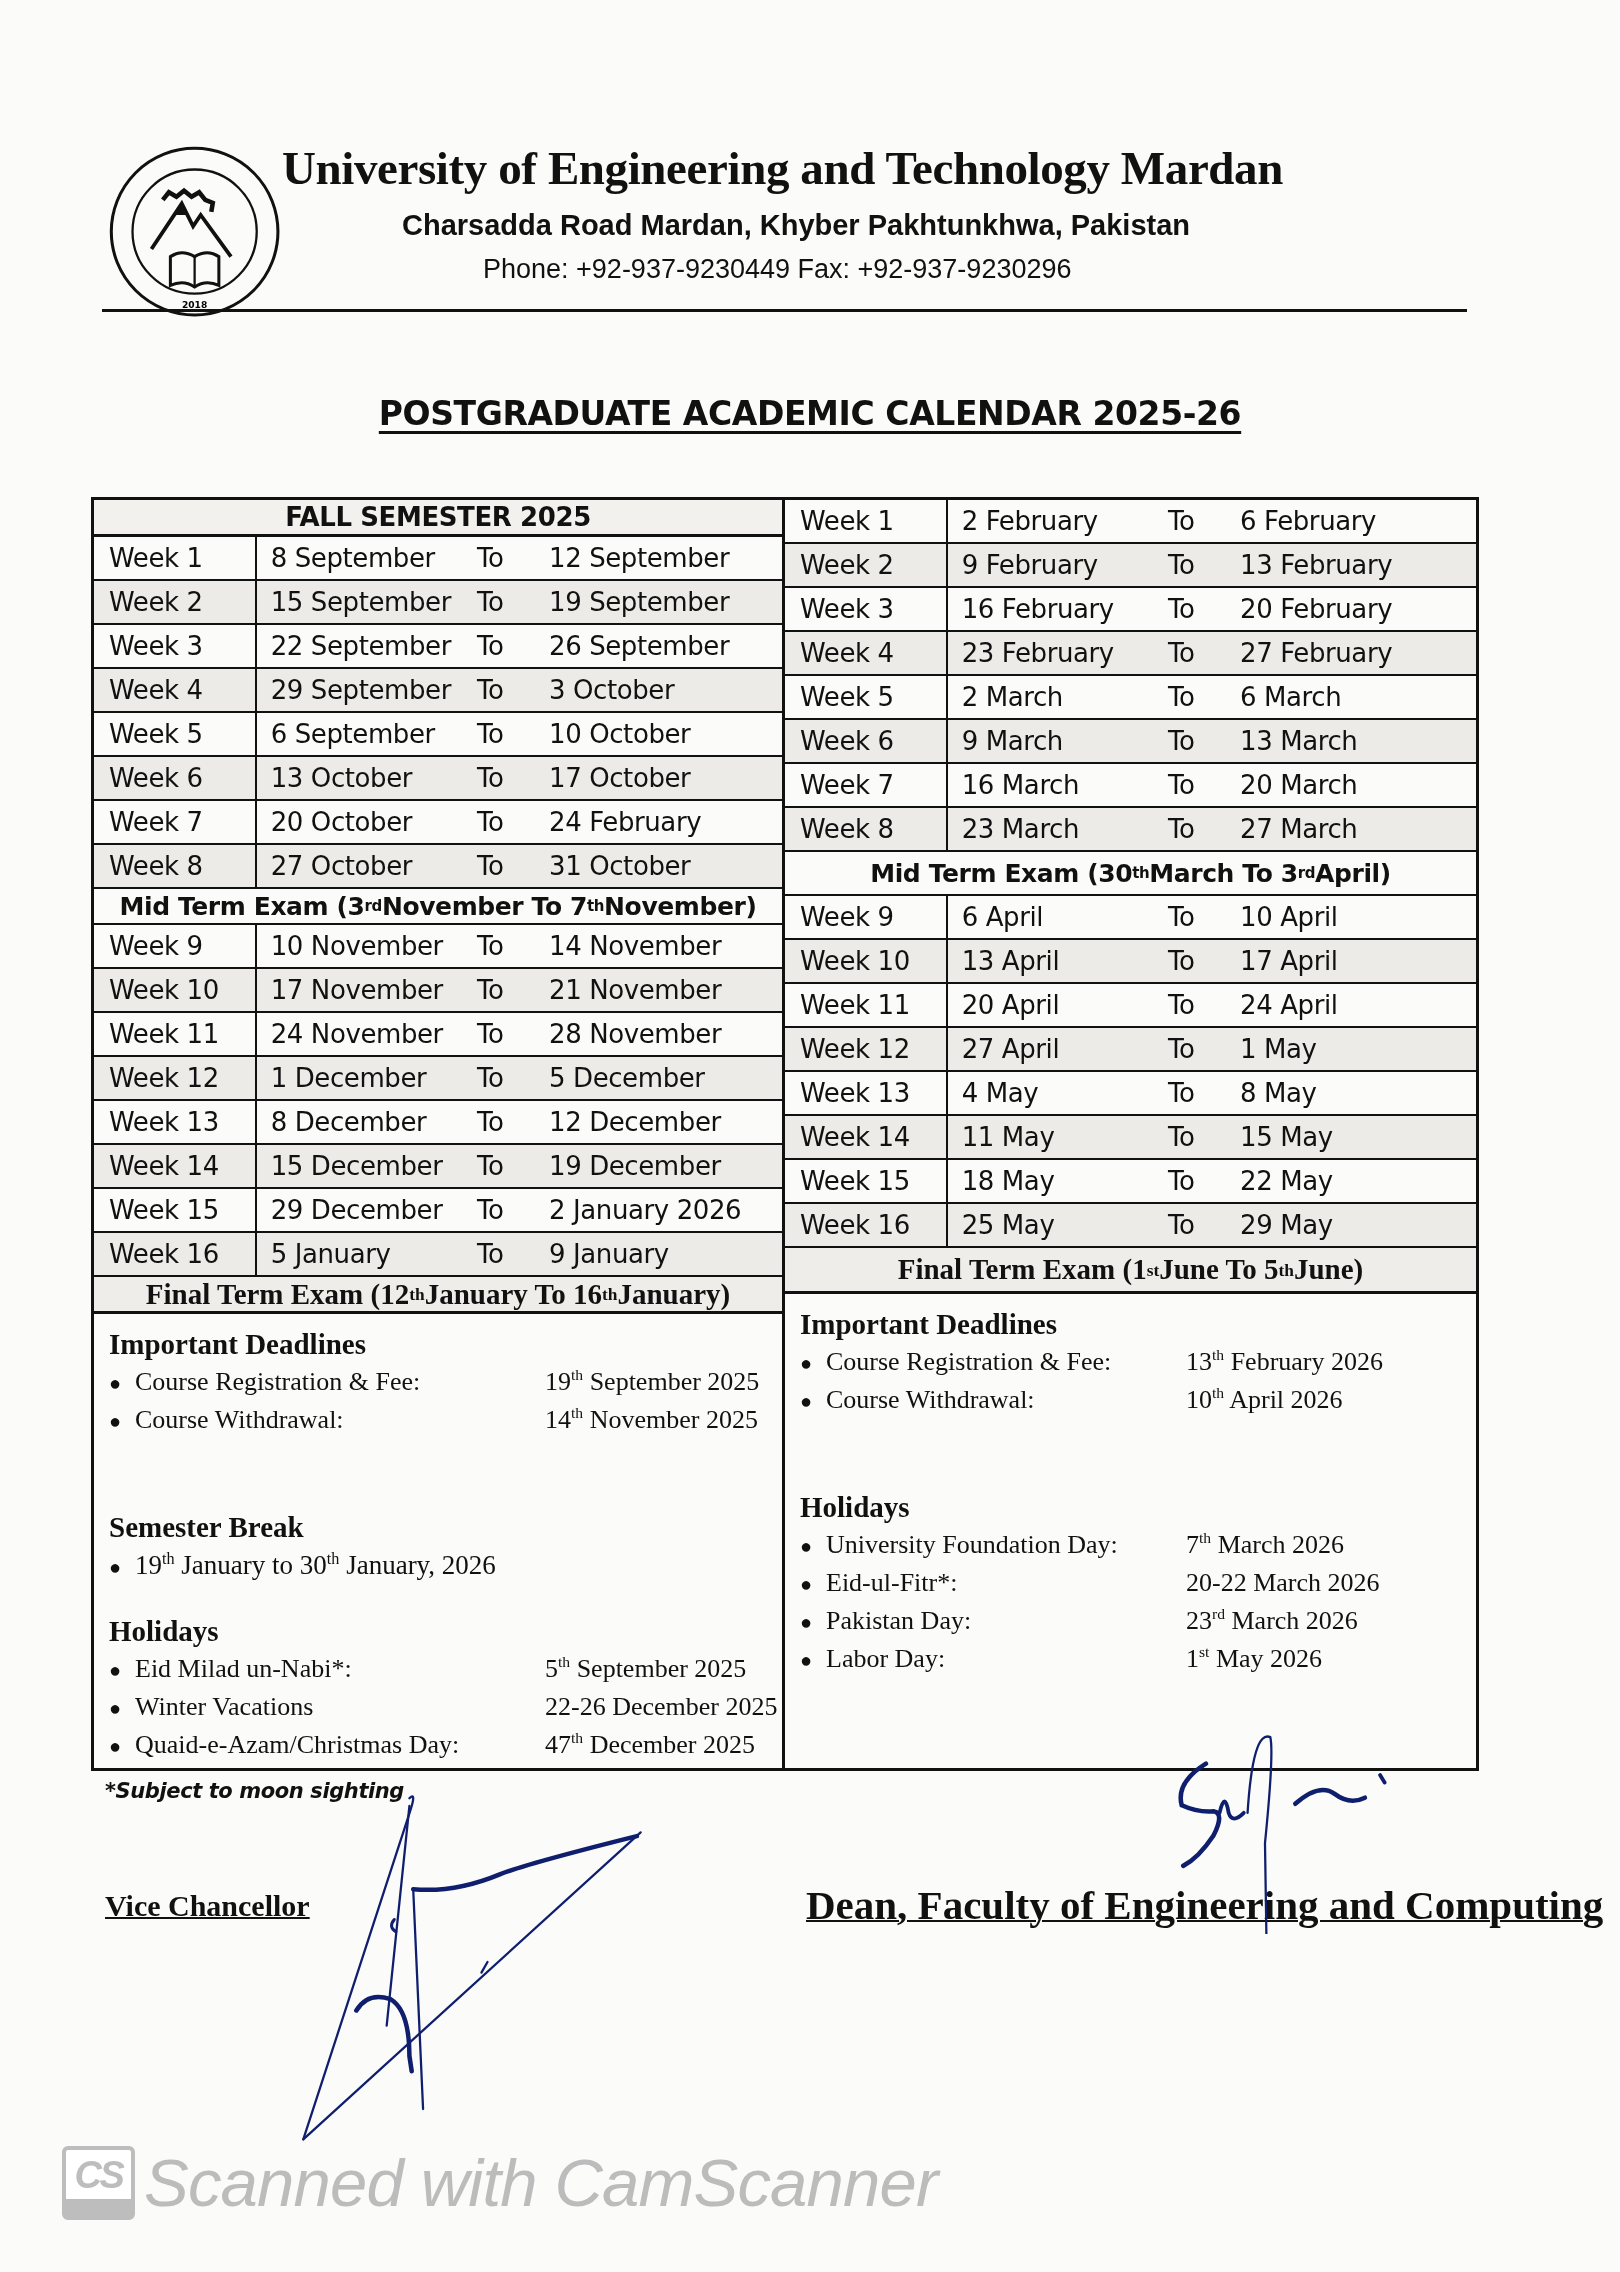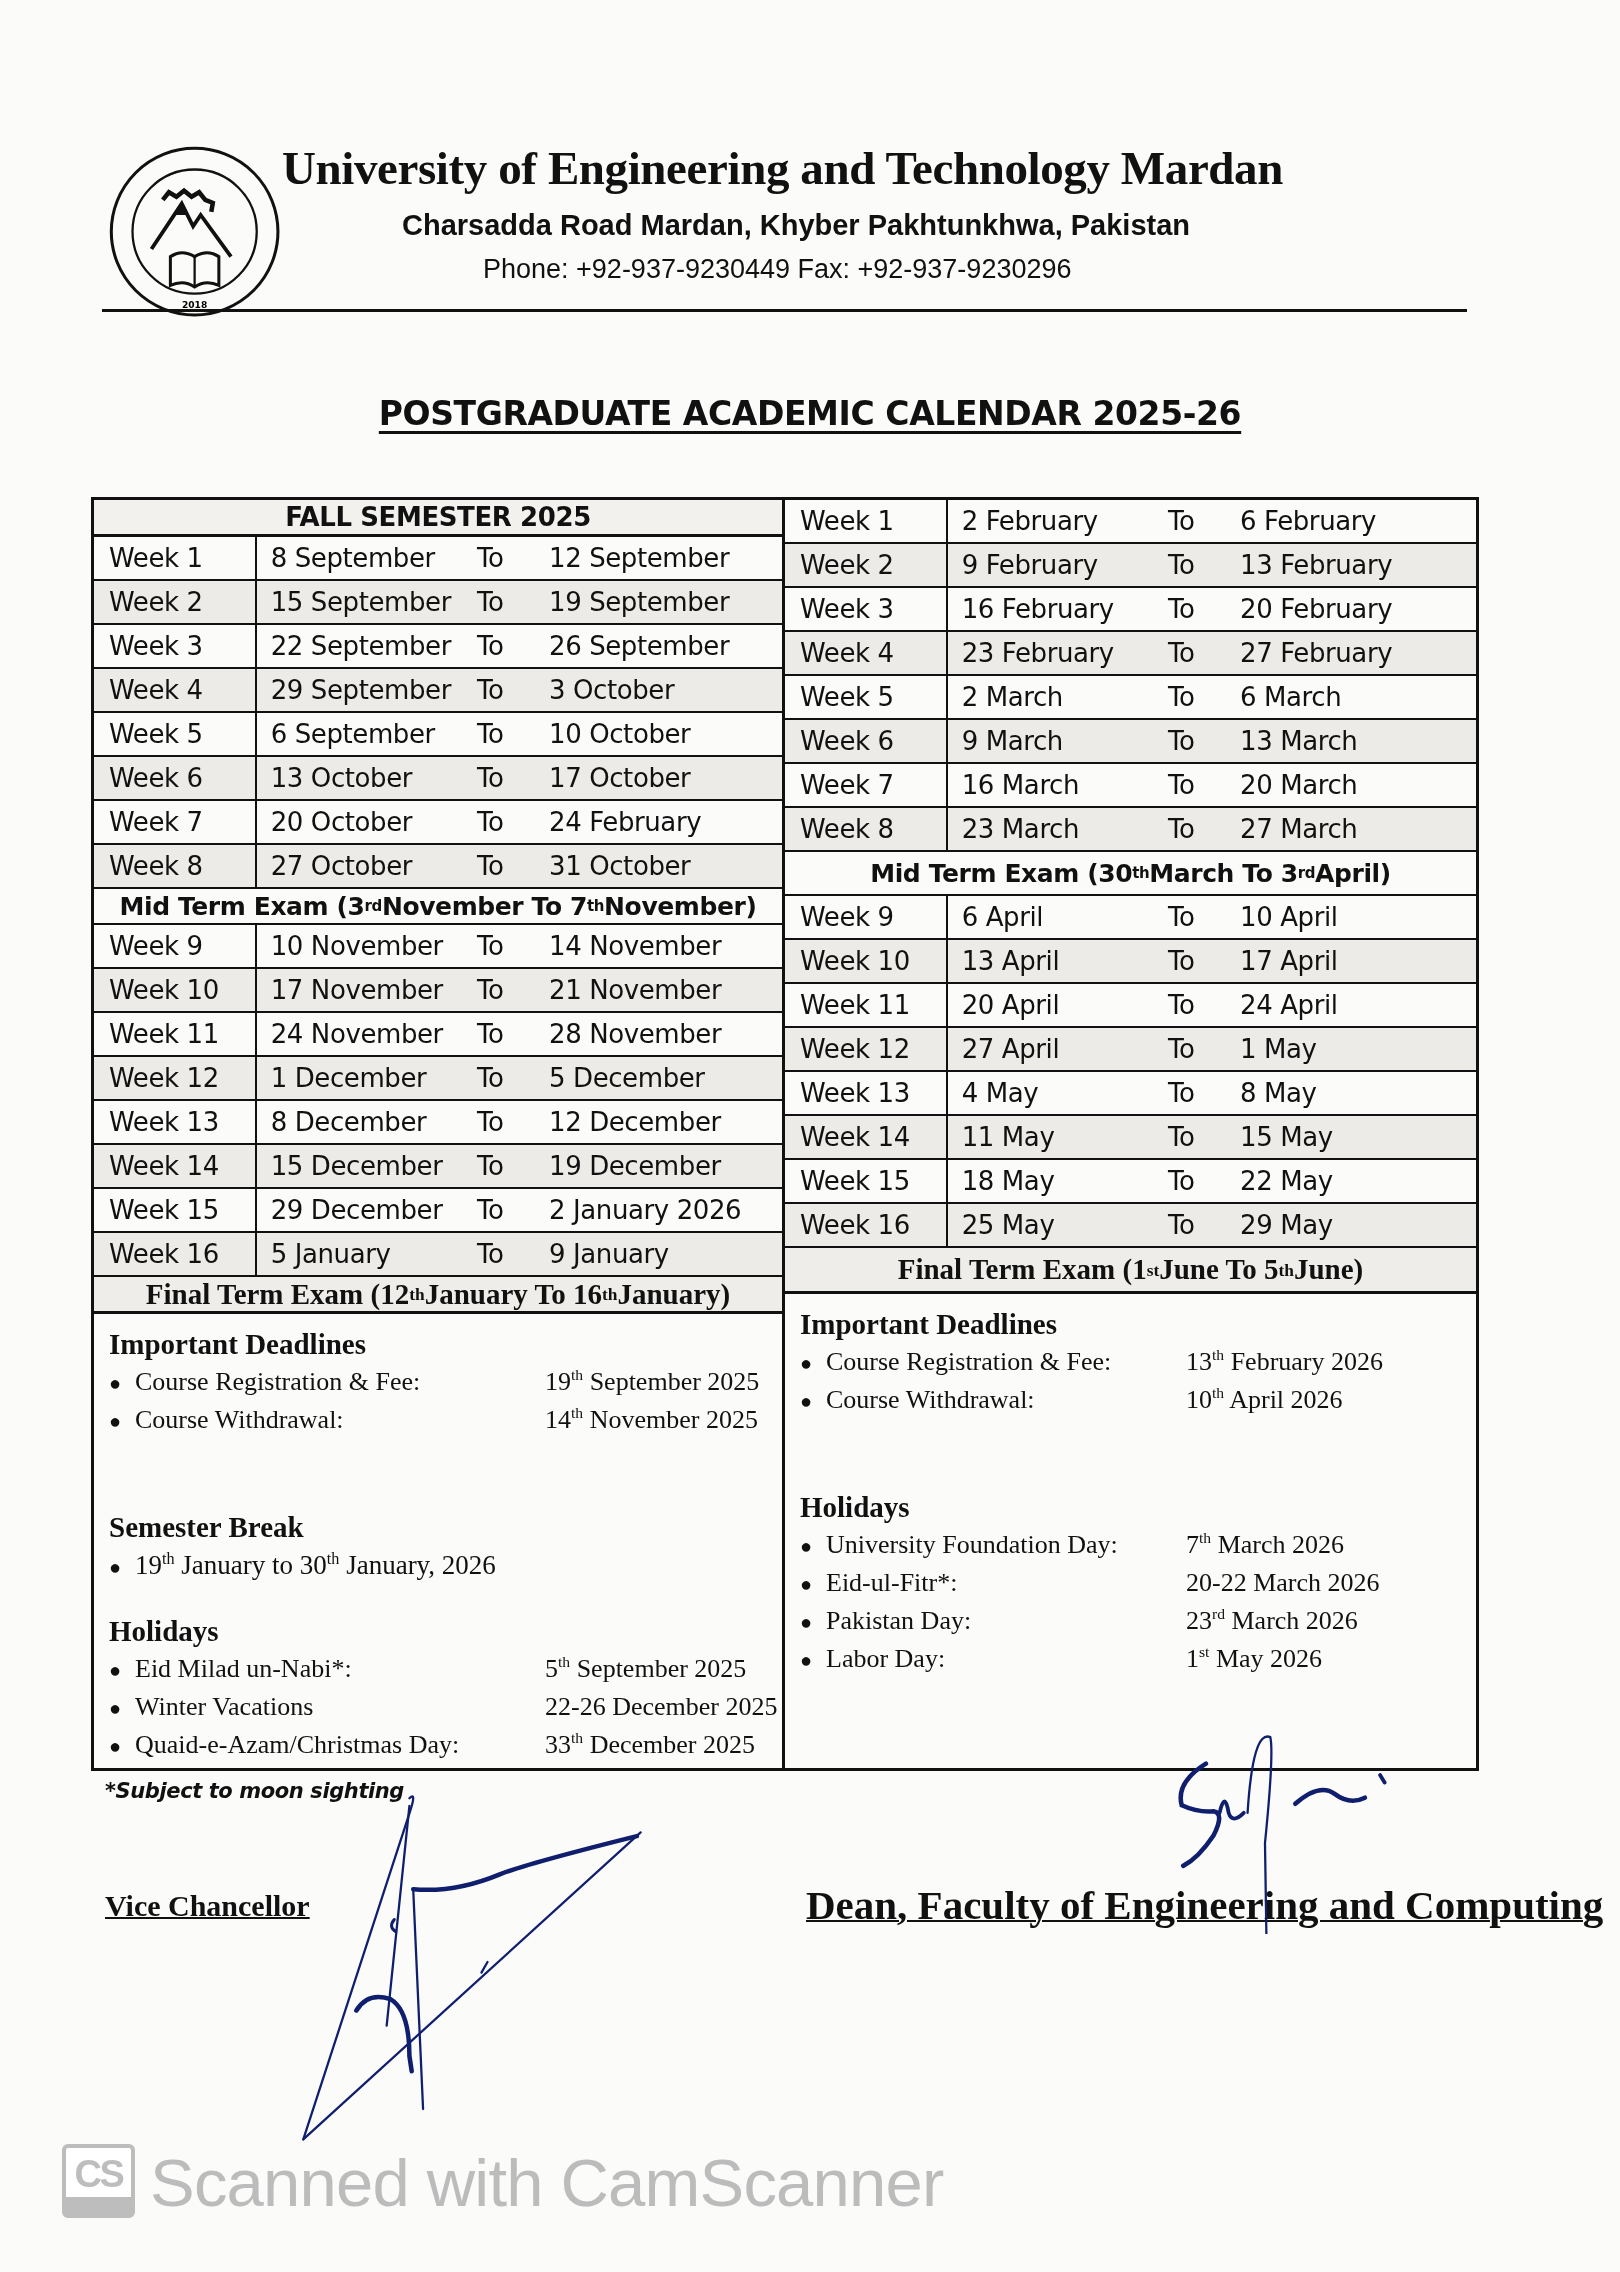--- a/index.html
+++ b/index.html
@@ -47,21 +47,21 @@
   .gap-lg { height: 68px; }
   .gap-md { height: 23px; }
   .break-item { display: flex; align-items: baseline; height: 42px; font-size: 27px; }
 
   
   .footnote { position: absolute; left: 105px; top: 1779px; font-family: "DejaVu Sans", sans-serif; font-style: italic; font-weight: bold; font-size: 21px; letter-spacing: -0.4px; }
   .sign-vc { position: absolute; left: 105px; top: 1889px; font-family: "Liberation Serif", serif; font-weight: bold; font-size: 30px; text-decoration: underline; text-decoration-thickness: 2.3px; }
   .sign-dean { position: absolute; left: 806px; top: 1881px; font-family: "Liberation Serif", serif; font-weight: bold; font-size: 41px; text-decoration: underline; text-decoration-thickness: 2.3px; }
   .signature { position: absolute; pointer-events: none; }
 
-  .watermark { position: absolute; left: 62px; top: 2144px; display: flex; gap: 15px; color: #b9b9b9; }
+  .watermark { position: absolute; left: 62px; top: 2144px; display: flex; align-items: center; gap: 9px; color: #b9b9b9; font-style: italic; }
   .cs-logo { width: 73px; height: 74px; border: 4.6px solid #bdbdbd; border-radius: 6px; position: relative; background: #fff; }
   .cs-logo::after { content: ""; position: absolute; left: 0; right: 0; bottom: 0; height: 16.7px; background: #bdbdbd; }
   .cs-logo span { position: absolute; top: 4.6px; left: 0; right: 0; text-align: center; font-family: "Liberation Sans", sans-serif; font-weight: bold; font-size: 38px; color: #bdbdbd; letter-spacing: -2.3px; }
   .wm-text { font-family: "Liberation Sans", sans-serif; font-size: 67px; color: #bcbcbc; letter-spacing: -0.8px; }
 </style>
 </head>
 <body>
 
 <div class="letterhead">
   <svg class="logo" viewBox="0 0 235 235">
@@ -237,21 +237,21 @@
             <span class="val"><span>5</span><sup>th</sup><span> September 2025</span></span>
           </div>
           <div class="note-item">
             <span class="bullet">●</span>
             <span class="label">Winter Vacations</span>
             <span class="val"><span>22-26 December 2025</span><sup></sup><span></span></span>
           </div>
           <div class="note-item">
             <span class="bullet">●</span>
             <span class="label">Quaid-e-Azam/Christmas Day:</span>
-            <span class="val"><span>33</span><sup>th</sup><span> December 2025</span></span>
+            <span class="val"><span>47</span><sup>th</sup><span> December 2025</span></span>
           </div>
         </div>
     </div>
   </div>
 
   <div class="semester spring">
 
     <div id="spring-p1">
         <div class="week-row">
           <span class="wk">Week 1</span>

